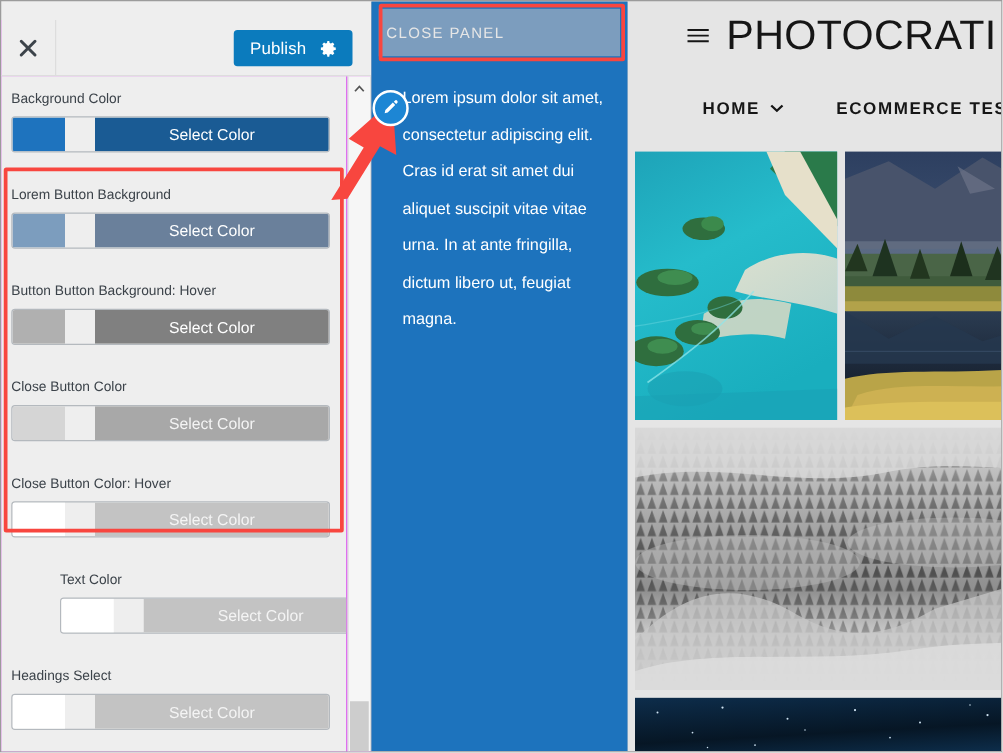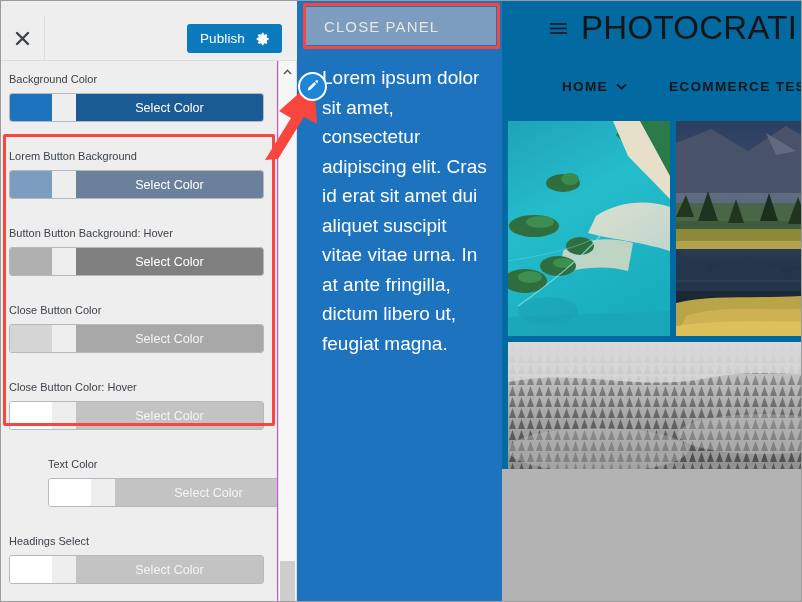--- a/index.html
+++ b/index.html
@@ -116,46 +116,46 @@
     background: #1d73bd;
   }
   #close-panel-btn {
     position: absolute; left: 6px; top: 6px;
     width: 193px; height: 38px;
     background: #7c9dbe;
     display: flex; align-items: center;
     cursor: pointer;
   }
   #close-panel-label {
-    color: #e6e6e6; font-size: 15px;
-    letter-spacing: 1.1px; margin-left: 21px;
+    color: #e6e6e6; font-size: 12px;
+    letter-spacing: 1.1px; margin-left: 6px;
   }
   #offcanvas-text {
     position: absolute; left: 25px; top: 62px;
     width: 170px;
     color: #ffffff;
-    font-size: 19px;
+    font-size: 13px;
     line-height: 29.5px;
   }
   #edit-badge {
     position: absolute; left: 1px; top: 71px;
     width: 29px; height: 29px;
     border-radius: 50%;
     background: #1d86d4;
     border: 2px solid #ffffff;
     display: flex; align-items: center; justify-content: center;
     cursor: pointer;
     z-index: 5;
   }
 
   
   #site {
     position: absolute; left: 205px; top: 0;
-    width: 299px; height: 468px;
-    background: #0369a1;
+    width: 299px; height: 600px;
+    background: #e5e5e5;
     overflow: hidden;
   }
   #site-brand {
     position: absolute; left: 47px; top: 8px;
     display: flex; align-items: center;
   }
   #hamburger-icon { margin-right: 13px; display: flex; }
   #site-title {
     font-size: 33px; color: #161616;
     font-family: "Liberation Sans", sans-serif;

